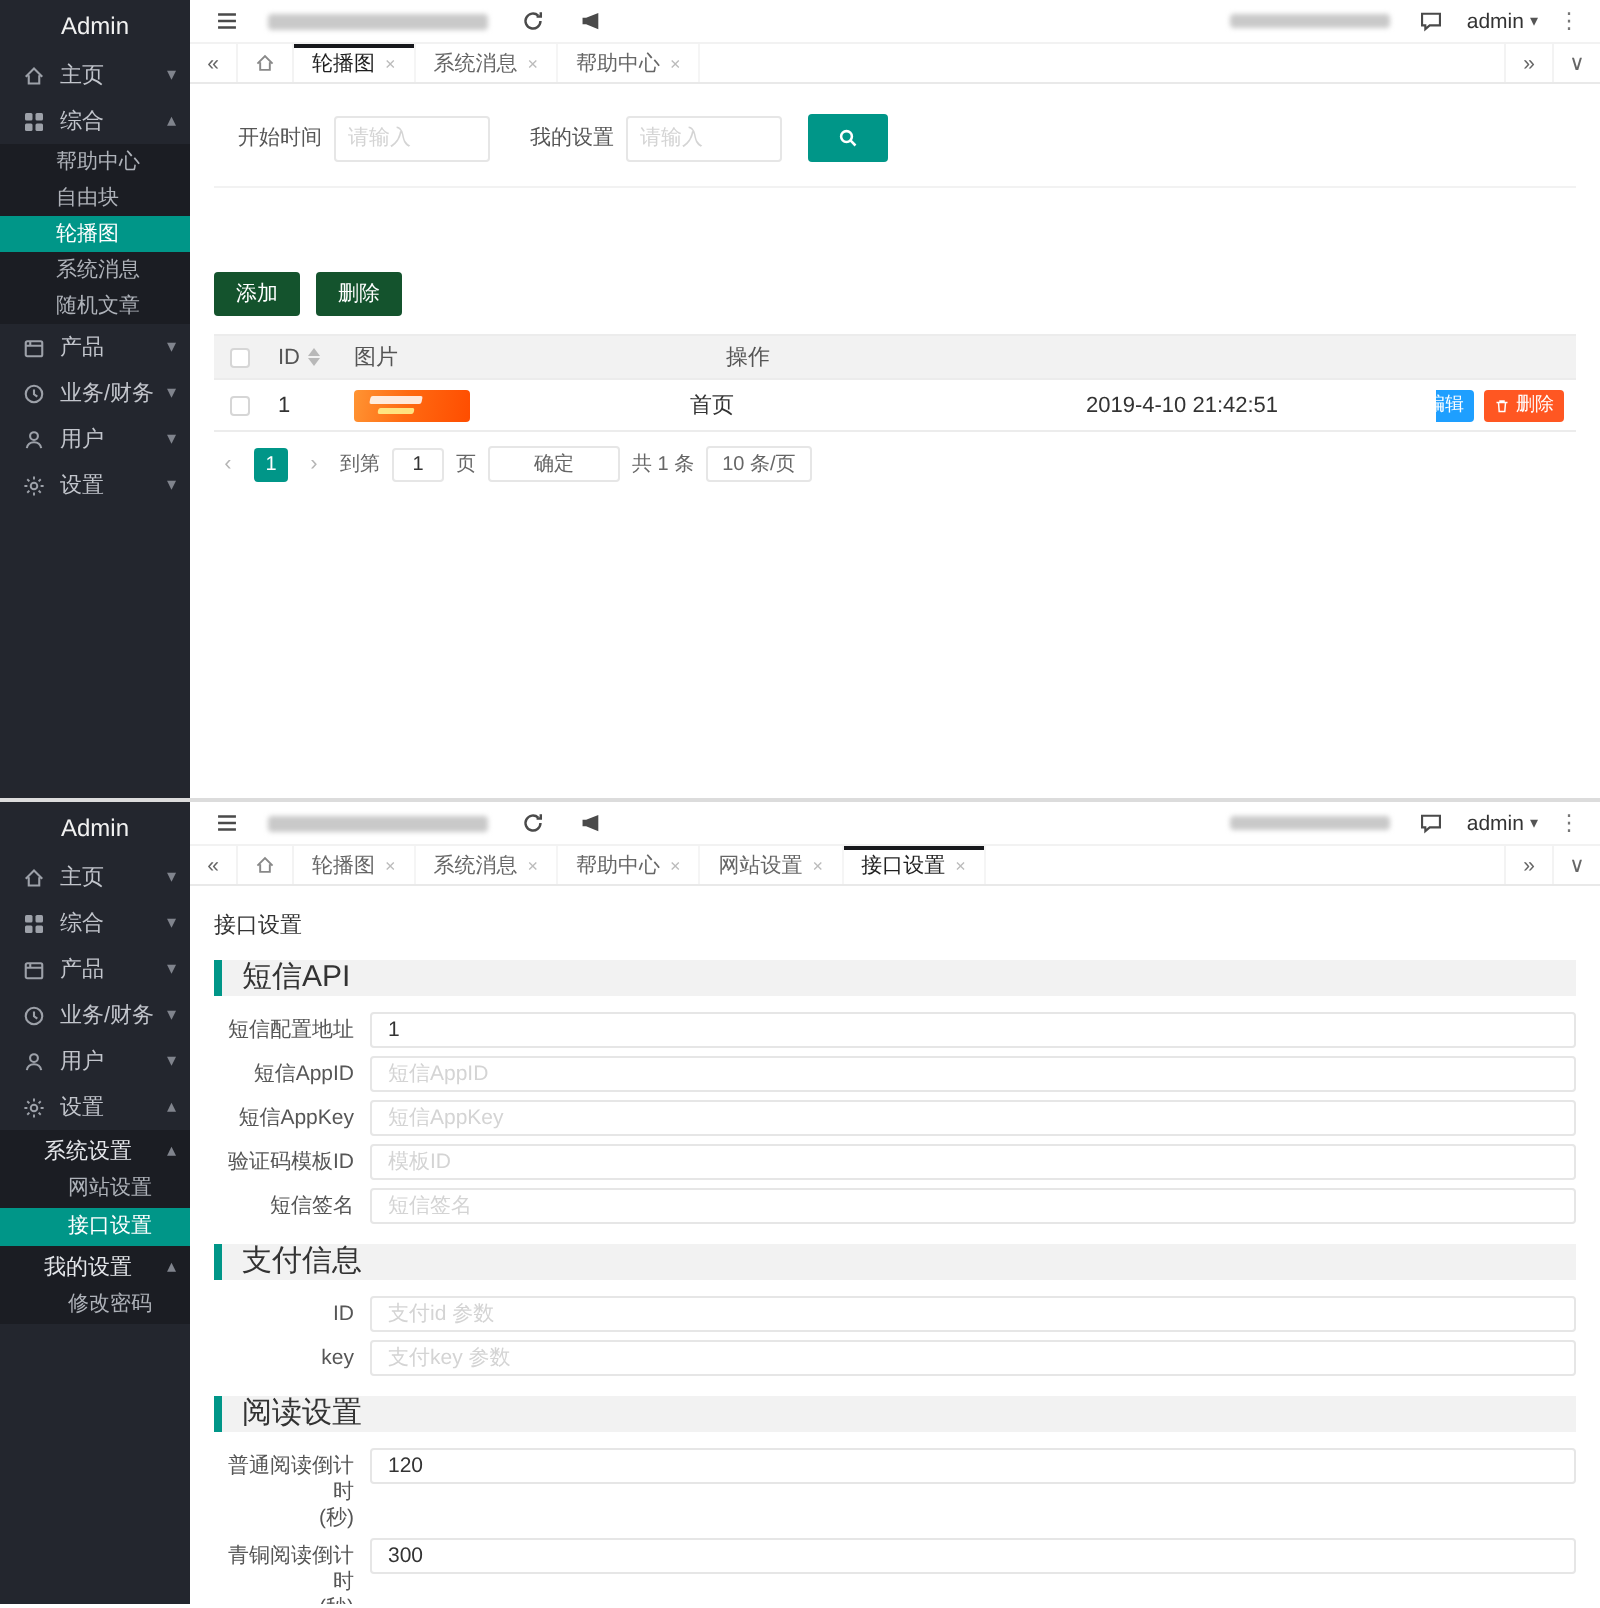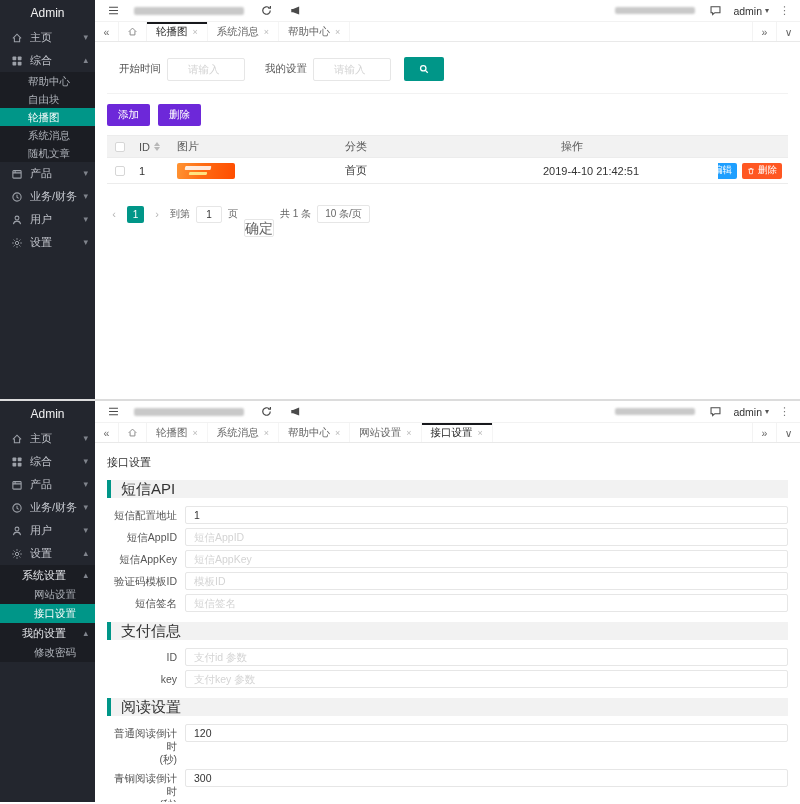--- a/index.html
+++ b/index.html
@@ -48,28 +48,28 @@
   .tab.active { color:#1f1f1f; }
   .tab.active::before { content:""; position:absolute; top:0; left:0; right:0; height:2px; background:#17181c; }
   .tab-x { color:#bcbcbc; font-size:9px; }
   .tab-spacer { flex:1; }
 
   .content { flex:1; overflow:hidden; padding:8px 12px 0; font-size:11px; color:#333; }
 
   
   .search-panel { display:flex; align-items:center; padding:7px 0 12px 12px; border-bottom:1px solid #f2f2f2; }
   .sp-label { color:#565656; font-size:10.5px; margin-right:6px; white-space:nowrap; }
-  .sp-input { width:78px; height:23px; border:1px solid #e6e6e6; border-radius:2px; padding:0 20px; font-size:10.5px; color:#333; font-family:inherit; }
+  .sp-input { width:78px; height:23px; border:1px solid #e6e6e6; border-radius:2px; padding:0 6px; font-size:10.5px; color:#333; font-family:inherit; }
   input::placeholder { color:#d4d4d4; }
   .sp-gap { width:20px; }
   .search-btn { width:40px; height:24px; margin-left:13px; background:#009688; border:none; border-radius:2px; color:#fff; display:flex; align-items:center; justify-content:center; cursor:pointer; }
   .search-btn svg { width:12px; height:12px; }
 
   .toolbar { display:flex; gap:8px; margin:10px 0 9px; }
-  .btn-teal { height:22px; padding:0 11px; background:#6d28d9; color:#fff; border:none; border-radius:2px; font-size:10.5px; cursor:pointer; font-family:inherit; }
+  .btn-teal { height:22px; padding:0 11px; background:#14532d; color:#fff; border:none; border-radius:2px; font-size:10.5px; cursor:pointer; font-family:inherit;margin-top:32px; }
 
   .tbl { border-top:1px solid #ececec; }
   .trow { display:flex; align-items:center; border-bottom:1px solid #ececec; }
   .trow.head { background:#f2f2f2; height:22px; color:#555; }
   .trow.body { height:26px; }
   .cell { padding-left:6px; display:flex; align-items:center; overflow:hidden; white-space:nowrap; }
   .c-check { width:26px; justify-content:center; padding-left:0; }
   .c-id { width:38px; }
   .c-img { width:168px; }
   .c-cat { width:198px; }
@@ -87,21 +87,21 @@
   .act-btn { height:16px; padding:0 5px; border:none; border-radius:2px; color:#fff; font-size:9.5px; display:inline-flex; align-items:center; gap:3px; cursor:pointer; font-family:inherit; }
   .act-btn svg { width:8px; height:8px; }
   .act-edit { background:#1e9fff; }
   .act-del { background:#ff5722; }
 
   .pager { display:flex; align-items:center; gap:6px; margin-top:7px; font-size:10px; color:#666; }
   .pg-arrow { width:14px; text-align:center; color:#b5b5b5; font-size:11px; cursor:pointer; }
   .pg-cur { width:17px; height:17px; background:#009688; color:#fff; display:flex; align-items:center; justify-content:center; border-radius:2px; font-size:10px; cursor:default; }
   .pg-text { white-space:nowrap; }
   .pg-input { width:26px; height:17px; border:1px solid #e6e6e6; border-radius:2px; text-align:center; font-size:10px; color:#333; font-family:inherit; }
-  .pg-btn { height:18px; padding:0 0; border:1px solid #e6e6e6; background:#fff; border-radius:2px; font-size:14px; color:#666; cursor:pointer; font-family:inherit;margin-top:28px; }
+  .pg-btn { height:18px; padding:0 22px; border:1px solid #e6e6e6; background:#fff; border-radius:2px; font-size:10px; color:#666; cursor:pointer; font-family:inherit; }
   .pg-size { height:18px; padding:0 7px; border:1px solid #e6e6e6; border-radius:2px; display:flex; align-items:center; cursor:pointer; white-space:nowrap; }
 
   
   .page-title { font-size:11px; color:#333; margin:4px 0 10px; }
   .section-bar { height:18px; line-height:18px; background:#f2f2f2; border-left:4px solid #009688; padding-left:10px; color:#333; font-size:15px; margin-bottom:8px; }
   .frow { display:flex; align-items:flex-start; margin-bottom:4px; }
   .frow.two { margin-bottom:3px; }
   .flabel { width:78px; flex-shrink:0; text-align:right; padding-right:8px; color:#565656; font-size:10.5px; line-height:13px; padding-top:3px; }
   .flabel .l2 { display:block; }
   .finput { flex:1; min-width:0; height:18px; border:1px solid #e6e6e6; border-radius:2px; padding:0 8px; font-size:10.5px; color:#333; font-family:inherit; }
@@ -274,21 +274,20 @@
               <span class="checkbox"></span>
             </span>
           <span class="cell c-id">
               <span>ID</span>
               <span class="sort">
                 <i class="up"></i>
                 <i class="dn"></i>
               </span>
             </span>
           <span class="cell c-img">图片</span>
-          <span class="cell c-cat">分类</span>
           <span class="cell c-op">操作</span>
         </div>
         <div class="trow body">
           <span class="cell c-check">
               <span class="checkbox"></span>
             </span>
           <span class="cell c-id">1</span>
           <span class="cell c-img">
               <span class="thumb"></span>
             </span>

